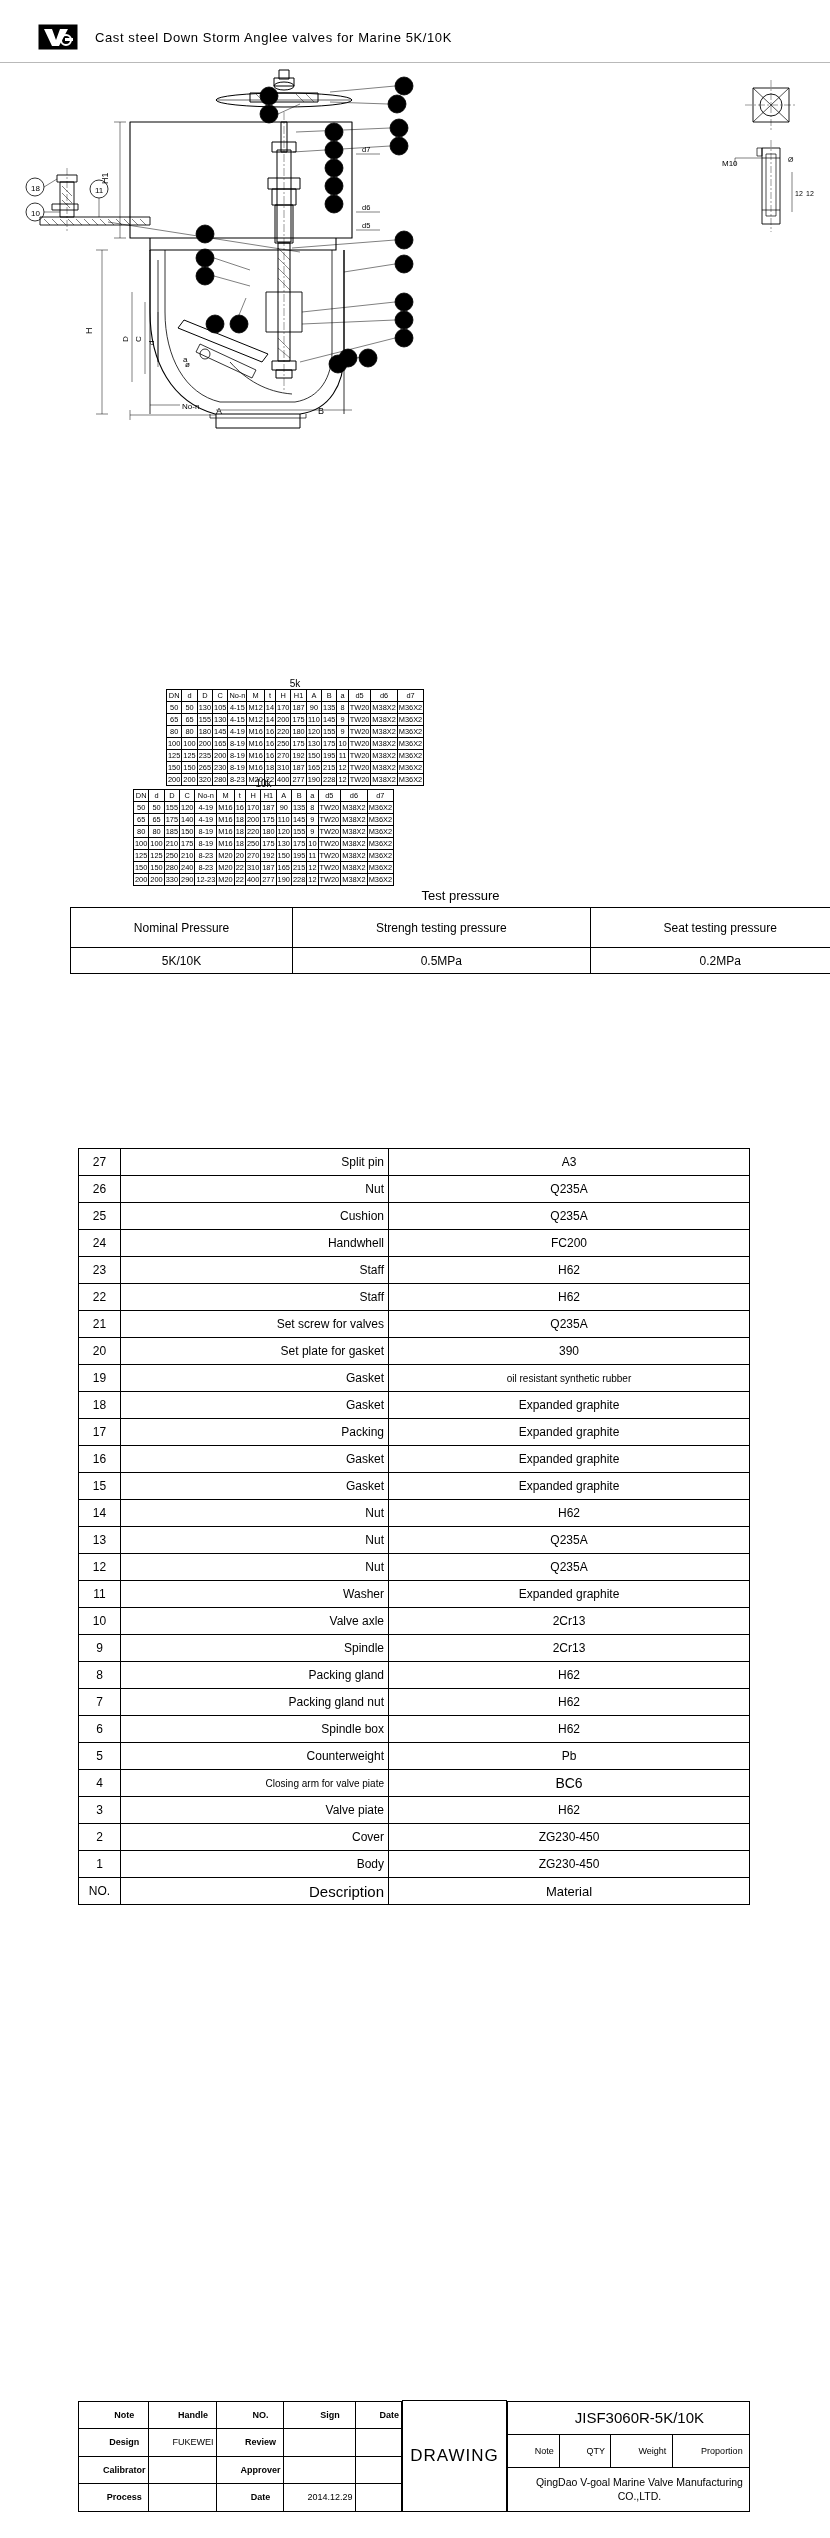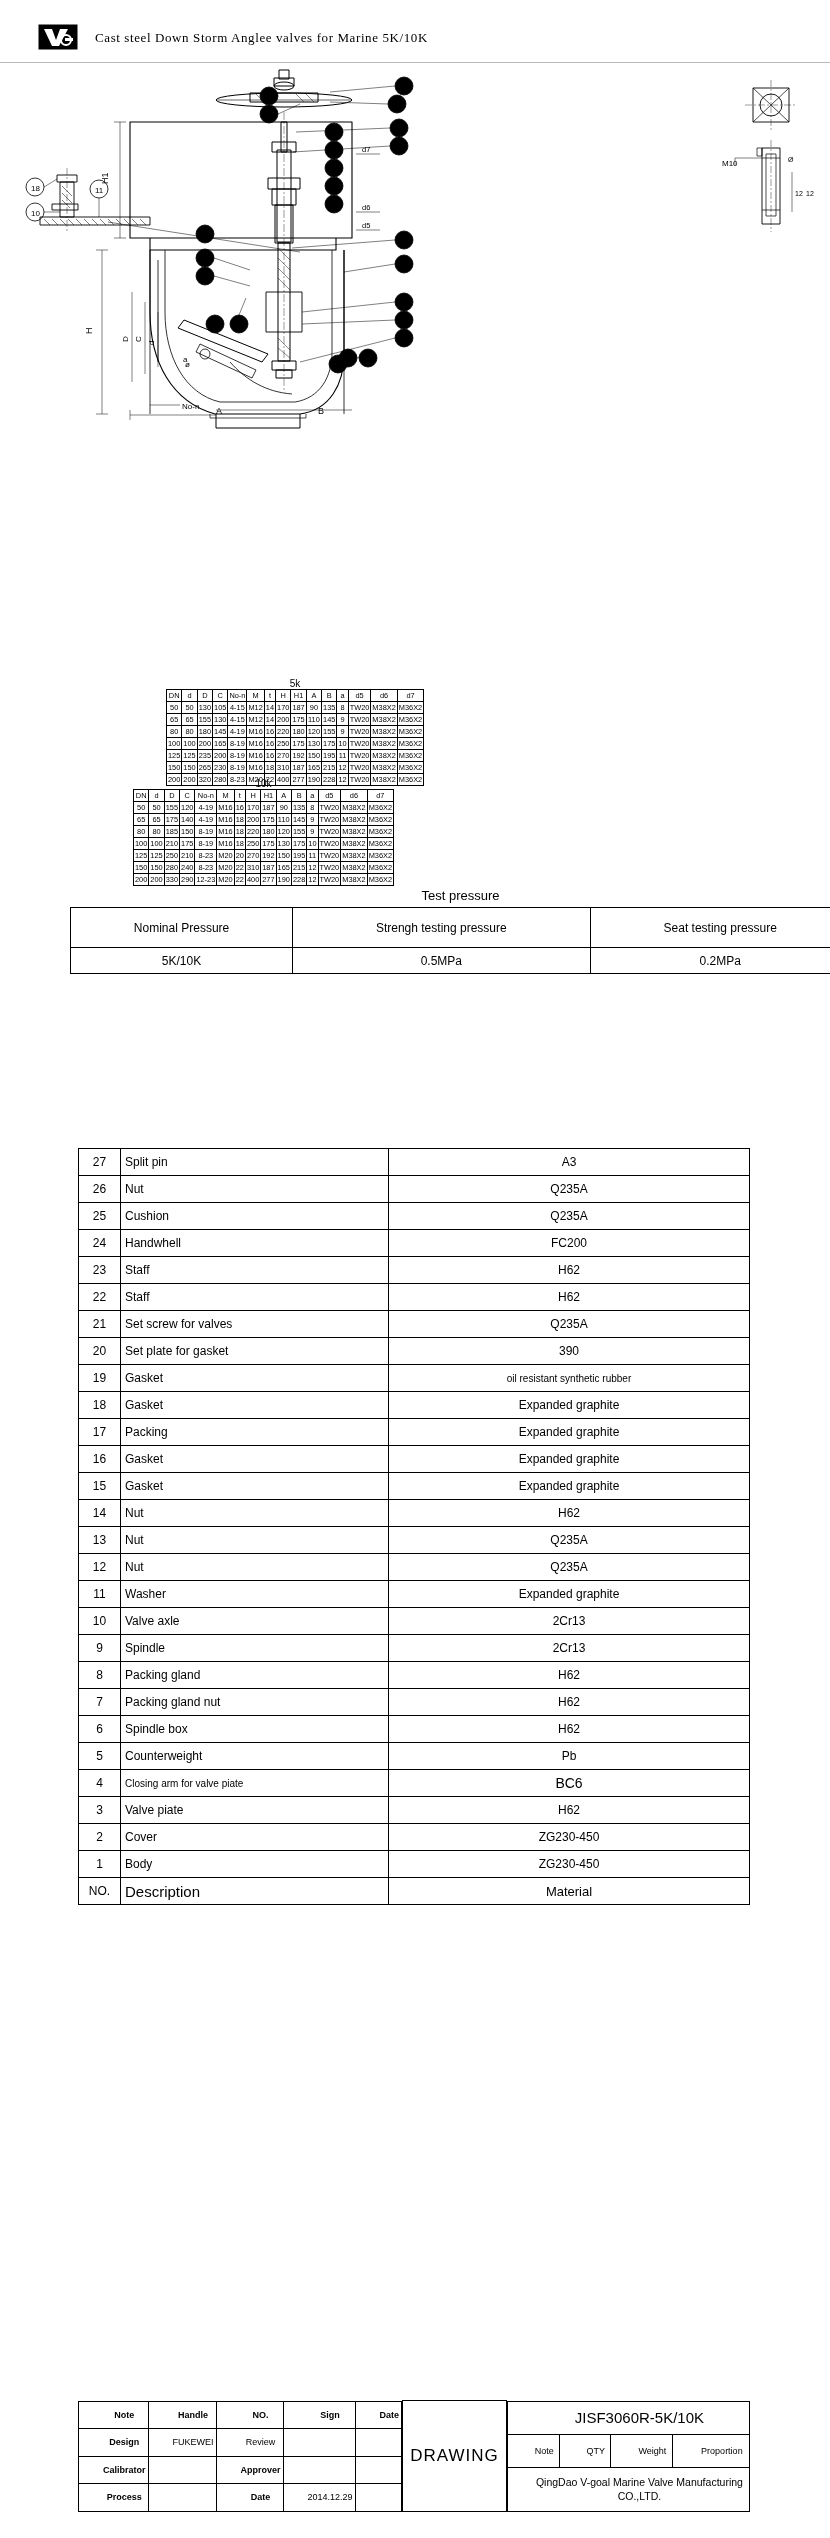--- a/index.html
+++ b/index.html
@@ -6,21 +6,21 @@
   html, body { margin:0; padding:0; }
   body {
     width: 830px; height: 2538px;
     background: #ffffff;
     font-family: "Liberation Sans", sans-serif;
     color: #000;
     position: relative;
     overflow: hidden;
   }
   
-  #header { position:absolute; left:0; top:0; width:744px; height:62px;font-family:Liberation Serif, serif; }
+  #header { position:absolute; left:0; top:0; width:744px; height:62px; }
   #logo { position:absolute; left:38px; top:24px; width:40px; height:26px; }
   #title { position:absolute; left:95px; top:30px; font-size:13px; letter-spacing:0.6px; white-space:nowrap; }
   .rule { position:absolute; background:#000; }
   #hrule { left:0; top:62px; width:830px; height:1px; background:#b9b9b9; }
 
   
   #drawing { position:absolute; left:0; top:62px; width:830px; height:620px; }
 
   
   table.spec { border-collapse: collapse; font-size:7.4px; }
@@ -37,21 +37,21 @@
   #tp-title { text-align:center; font-size:13px; margin-bottom:4px; }
   table.tp { border-collapse:collapse; width:100%; font-size:12px; }
   table.tp td { border:1px solid #000; text-align:center; height:26px; padding:3px 4px; }
   table.tp tr.head td { height:40px; }
 
   
   #parts { position:absolute; left:78px; top:1148px; width:672px; }
   table.parts { border-collapse:collapse; width:100%; font-size:12px; }
   table.parts td { border:1px solid #000; height:27px; padding:1px 4px; }
   table.parts td.no { width:42px; text-align:center; }
-  table.parts td.desc { width:268px; text-align:left; }
+  table.parts td.desc { width:268px; text-align:right; }
   table.parts td.mat { text-align:center; }
   .small { font-size:10px; }
   .big { font-size:14px; }
   td.hdr-desc { font-size:15px; text-align:center; }
   td.hdr-mat { font-size:13px; text-align:center; }
 
   
   #titleblock { position:absolute; left:78px; top:2400px; width:672px; height:112px; }
   table.tb { border-collapse:collapse; width:100%; height:112px; font-size:9px; }
   table.tb td { border:1px solid #000; text-align:center; padding:0 2px; }
@@ -793,21 +793,21 @@
                 <tr>
                   <td style="font-weight: bold;">Note</td>
                   <td style="font-weight: bold;">Handle</td>
                   <td style="font-weight: bold;">NO.</td>
                   <td style="font-weight: bold;">Sign</td>
                   <td style="font-weight: bold;">Date</td>
                 </tr>
                 <tr>
                   <td style="font-weight: bold; margin-left: 38px;">Design</td>
                   <td style="font-weight: normal;">FUKEWEI</td>
-                  <td colspan="1" style="font-weight: normal;">Review</td>
+                  <td colspan="1" style="font-weight: bold;">Review</td>
                   <td style="font-weight: normal;"></td>
                   <td></td>
                 </tr>
                 <tr>
                   <td style="font-weight: bold;">Calibrator</td>
                   <td style="font-weight: normal;"></td>
                   <td colspan="1" style="font-weight: bold;">Approver</td>
                   <td style="font-weight: normal;"></td>
                   <td></td>
                 </tr>

